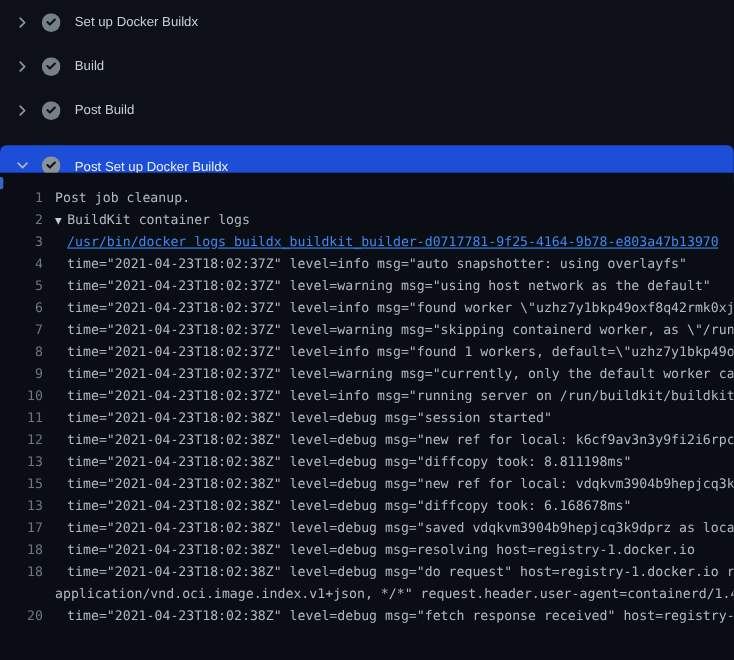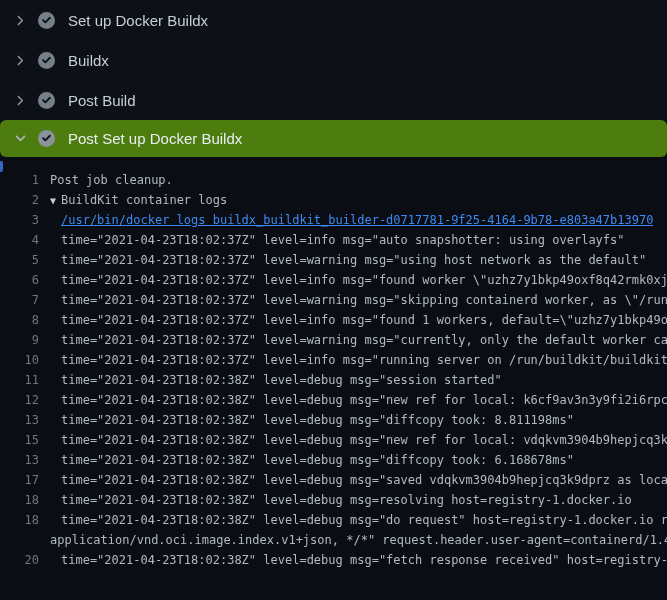--- a/index.html
+++ b/index.html
@@ -9,25 +9,25 @@
     font-family:"Liberation Sans",sans-serif;
     position:relative;
   }
   
   .steps{position:absolute;top:0;left:0;right:0;}
   .step{
     height:40px;display:flex;align-items:center;
     padding-left:13px;cursor:pointer;box-sizing:border-box;
   }
   .step.expanded{
-    height:37px;background:#4d7c0f;border-radius:6px;
+    height:37px;background:#1d4ed8;border-radius:6px;margin-top:12px;
   }
   .chev{width:15px;height:15px;flex:none;margin-right:10px;display:flex;align-items:center;justify-content:center;}
   .check{width:17px;height:17px;flex:none;margin-right:13px;display:flex;align-items:center;justify-content:center;}
-  .step-label{font-size:15px;color:#c6cfd8;}
+  .step-label{font-size:12px;color:#c6cfd8;}
   .step.expanded .step-label{color:#e9eef4;font-weight:500;}
   
   .log{
     position:absolute;top:157px;left:0;right:0;bottom:0;
     background:#0a0d13;
     padding-top:13px;box-sizing:border-box;
     font-family:"DejaVu Sans Mono","Liberation Mono",monospace;
     font-size:12px;line-height:20px;color:#b1bac4;
     overflow:hidden;
   }
@@ -69,21 +69,21 @@
       <svg width="15" height="15" viewBox="0 0 16 16">
           <path d="M5.7 3.7 10 8l-4.3 4.3" fill="none" stroke="#8b949e" stroke-width="1.7" stroke-linecap="round" stroke-linejoin="round"></path>
         </svg>
     </span>
     <span class="check">
       <svg width="17" height="17" viewBox="0 0 16 16">
           <circle cx="8" cy="8" r="8" fill="#768089"></circle>
           <path d="M11.2 5.4 6.9 9.7 4.8 7.6" fill="none" stroke="#0e1218" stroke-width="1.8" stroke-linecap="round" stroke-linejoin="round"></path>
         </svg>
     </span>
-    <span class="step-label">Buildx</span>
+    <span class="step-label">Build</span>
   </div>
 
   <div class="step">
     <span class="chev">
       <svg width="15" height="15" viewBox="0 0 16 16">
           <path d="M5.7 3.7 10 8l-4.3 4.3" fill="none" stroke="#8b949e" stroke-width="1.7" stroke-linecap="round" stroke-linejoin="round"></path>
         </svg>
     </span>
     <span class="check">
       <svg width="17" height="17" viewBox="0 0 16 16">

